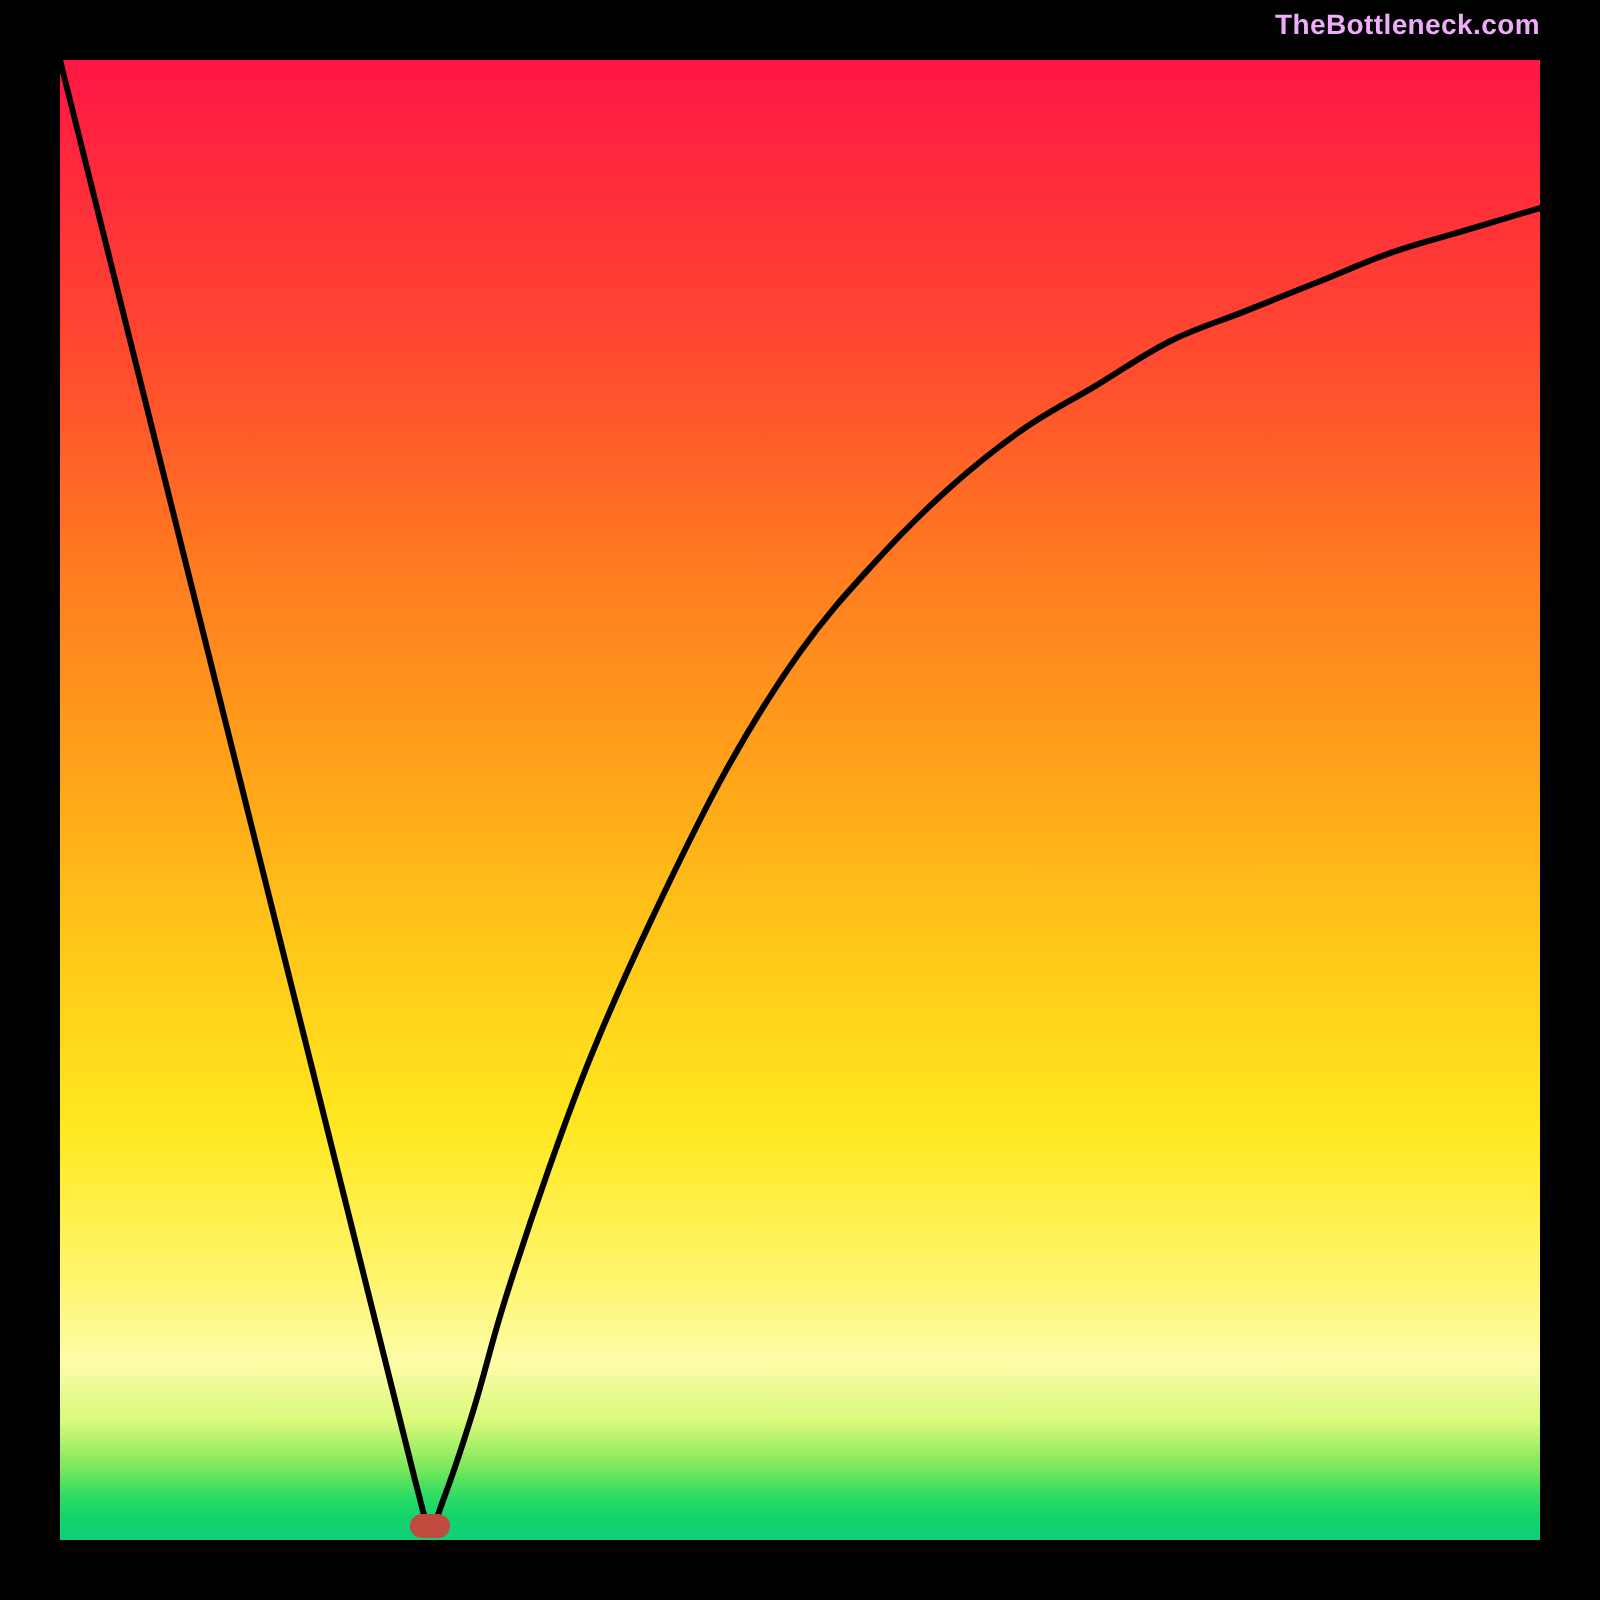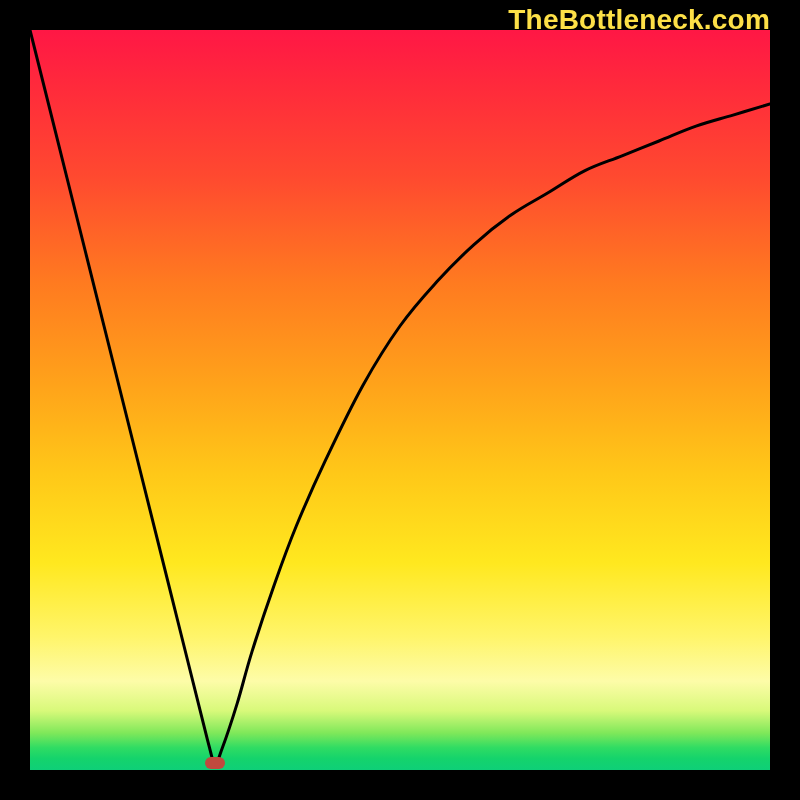--- a/index.html
+++ b/index.html
@@ -53,23 +53,23 @@
     width: 20px;
     height: 12px;
     border-radius: 6px;
     background: #c04a3e;
     transform: translate(-50%, -50%);
   }
   .watermark {
     position: absolute;
     right: 30px;
     top: 4px;
-    font-size: 28px;
+    font-size: 14px;
     font-weight: 600;
-    color: #fde047;
+    color: #f0abfc;
     letter-spacing: 0.2px;
     user-select: none;
   }
 </style>
 </head>
 <body>
 
 <div class="frame">
 
   <div class="watermark">TheBottleneck.com</div>

